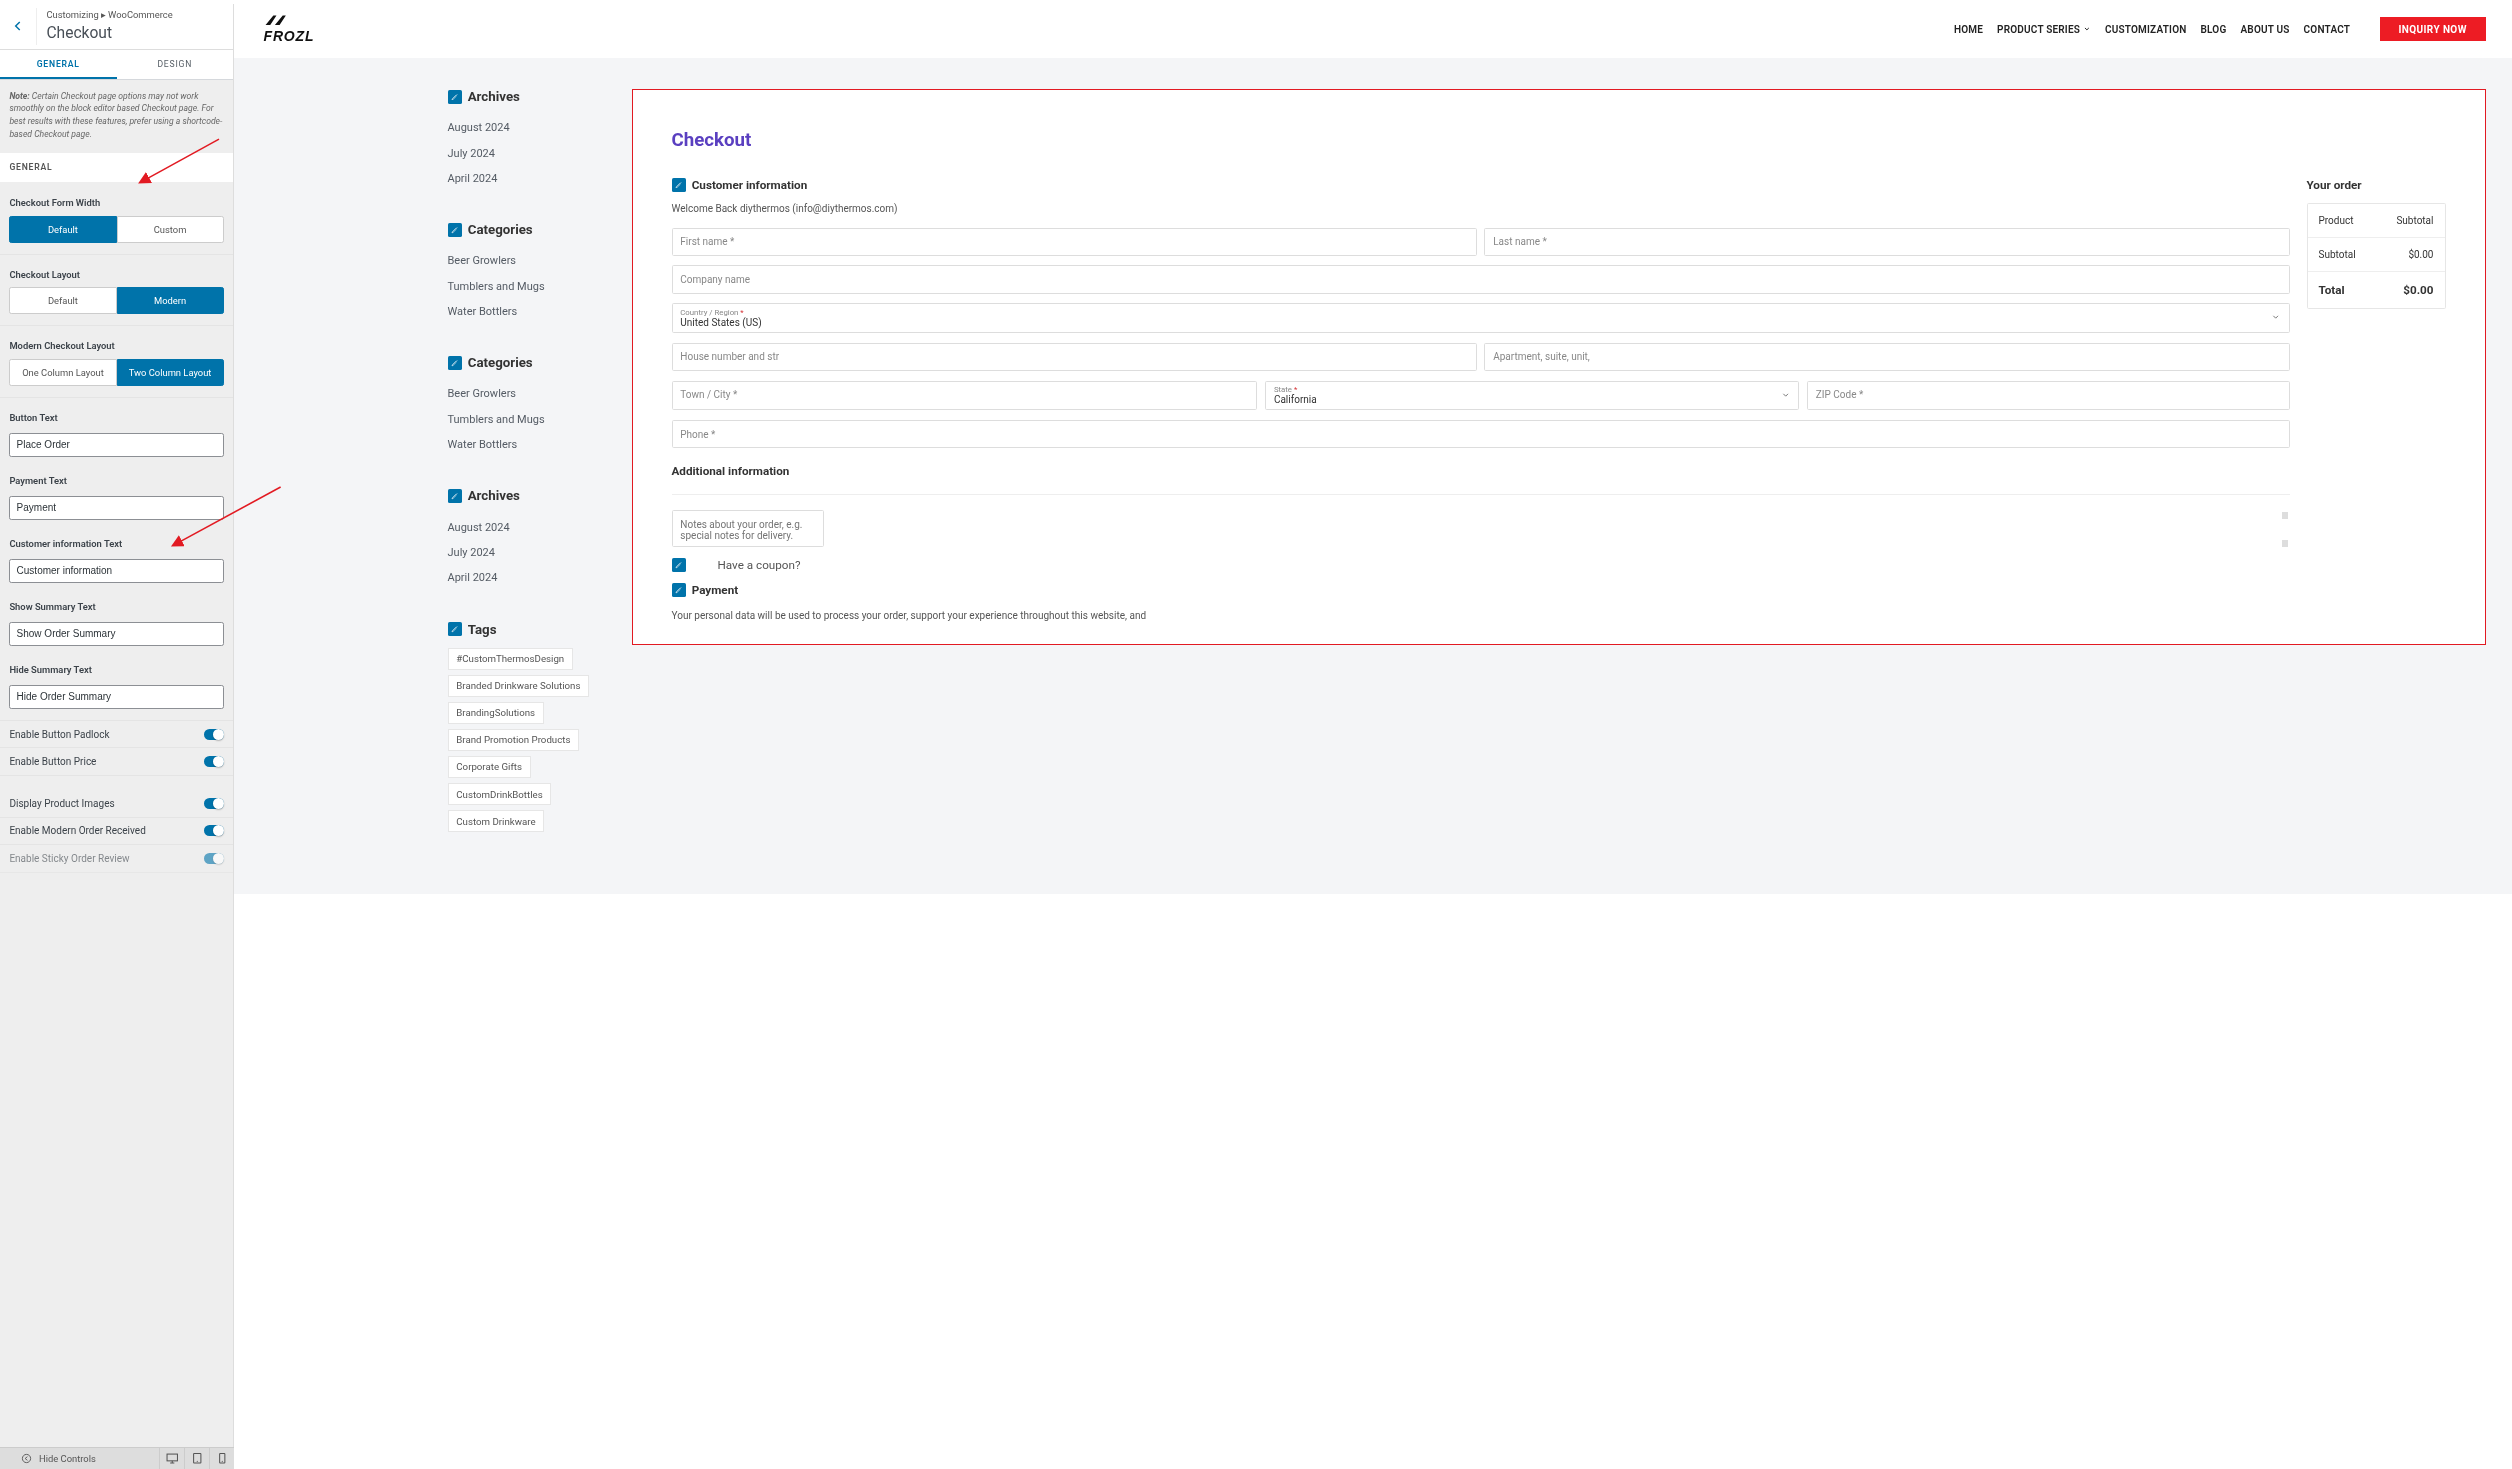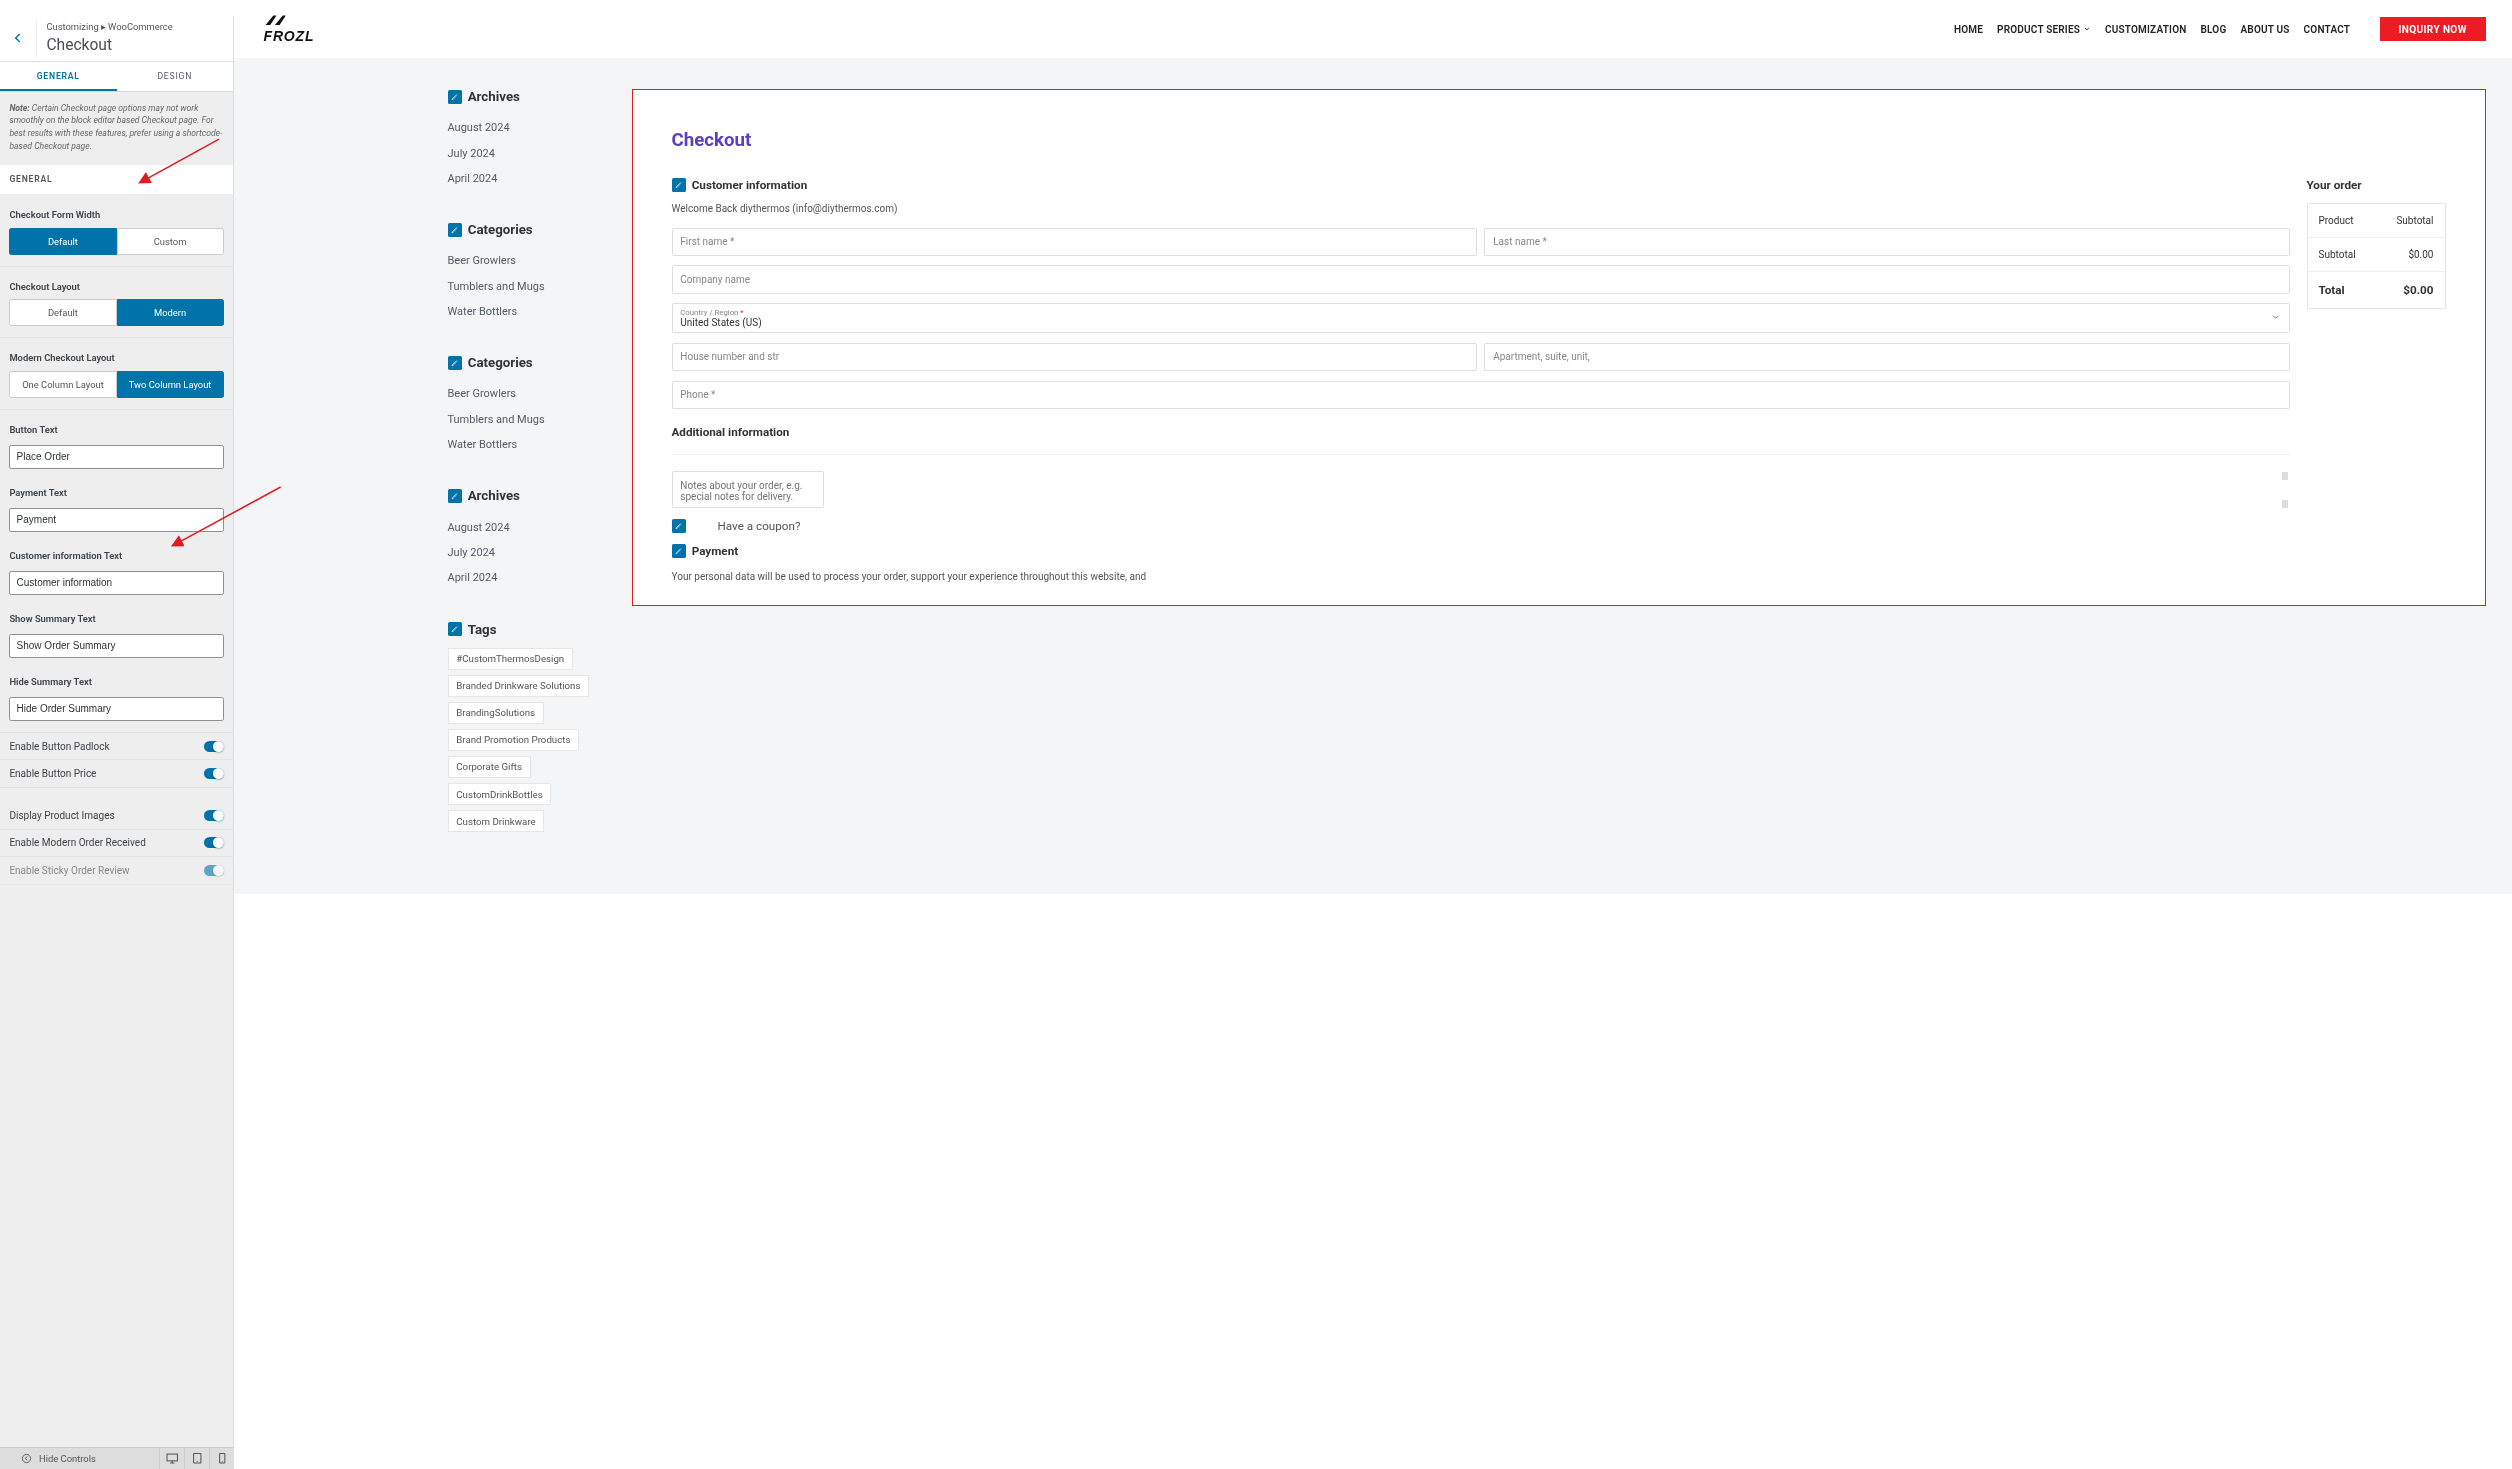--- a/index.html
+++ b/index.html
@@ -1,19 +1,19 @@
 <!DOCTYPE html>
 <html style="font-size:12.5px"><head>
 <meta charset="utf-8">
 <style>
   * { box-sizing: border-box; margin: 0; padding: 0; }
   body { font-family: -apple-system, BlinkMacSystemFont, "Segoe UI", Roboto, Helvetica, Arial, sans-serif; font-size: 10px; color: #3c434a; background: #fff; }
 
   
-  .sidebar { position: fixed; top: 16px; left: 0; width: 234px; height: calc(100% - 22px); background: #eee; border-right: 0.8px solid #ddd; overflow-y: auto; overflow-x: hidden; }
+  .sidebar { position: fixed; top: 4px; left: 0; width: 234px; height: calc(100% - 22px); background: #eee; border-right: 0.8px solid #ddd; overflow-y: auto; overflow-x: hidden; }
   .sidebar::-webkit-scrollbar { width: 4.7px; }
   .sidebar::-webkit-scrollbar-thumb { background: #bbb; border-radius: 2.3px; }
   .sidebar-header { background: #fff; border-bottom: 0.8px solid #ddd; display: flex; align-items: center; }
   .back-btn { width: 37px; height: 37px; display: flex; align-items: center; justify-content: center; border-right: 0.8px solid #eee; cursor: pointer; color: #0073aa; }
   .back-btn svg { width: 14px; height: 14px; }
   .breadcrumb { padding: 4.7px 9.4px 6.2px; line-height: 1.3; flex: 1; }
   .breadcrumb .crumb { font-size: 9.4px; color: #555; }
   .breadcrumb .title { font-size: 15.6px; font-weight: 400; color: #484f57; margin-top: 1.6px; }
 
   .tabs-row { display: flex; background: #fff; border-bottom: 0.8px solid #d5d8dc; }
@@ -417,20 +417,31 @@
               <span class="chev"><svg viewBox="0 0 24 24" fill="none" stroke="#555" stroke-width="2">
                     <path d="M6 9l6 6 6-6"></path>
                   </svg></span>
             </div>
           </div>
           <div class="form-row">
             <div class="field">House number and str</div>
             <div class="field">Apartment, suite, unit,</div>
           </div>
           <div class="form-row">
+            <div class="field" style="flex:1.1">Town / City *</div>
+            <div class="field mini-label" style="flex:1">
+              <span class="mini"><span>State </span><span class="req">*</span></span>
+              <span class="val">California</span>
+              <span class="chev"><svg viewBox="0 0 24 24" fill="none" stroke="#555" stroke-width="2">
+                    <path d="M6 9l6 6 6-6"></path>
+                  </svg></span>
+            </div>
+            <div class="field" style="flex:.9">ZIP Code *</div>
+          </div>
+          <div class="form-row">
             <div class="field">Phone *</div>
           </div>
 
           <div class="billing-h" style="margin-top:15.6px;">Additional information</div>
           <div class="hr"></div>
           <div class="form-row">
             <div class="ta-wrap">
               <textarea class="field" placeholder="Notes about your order, e.g. special notes for delivery." style=""></textarea>
               <div class="ta-scroll">
                   <div class="nub"></div>

